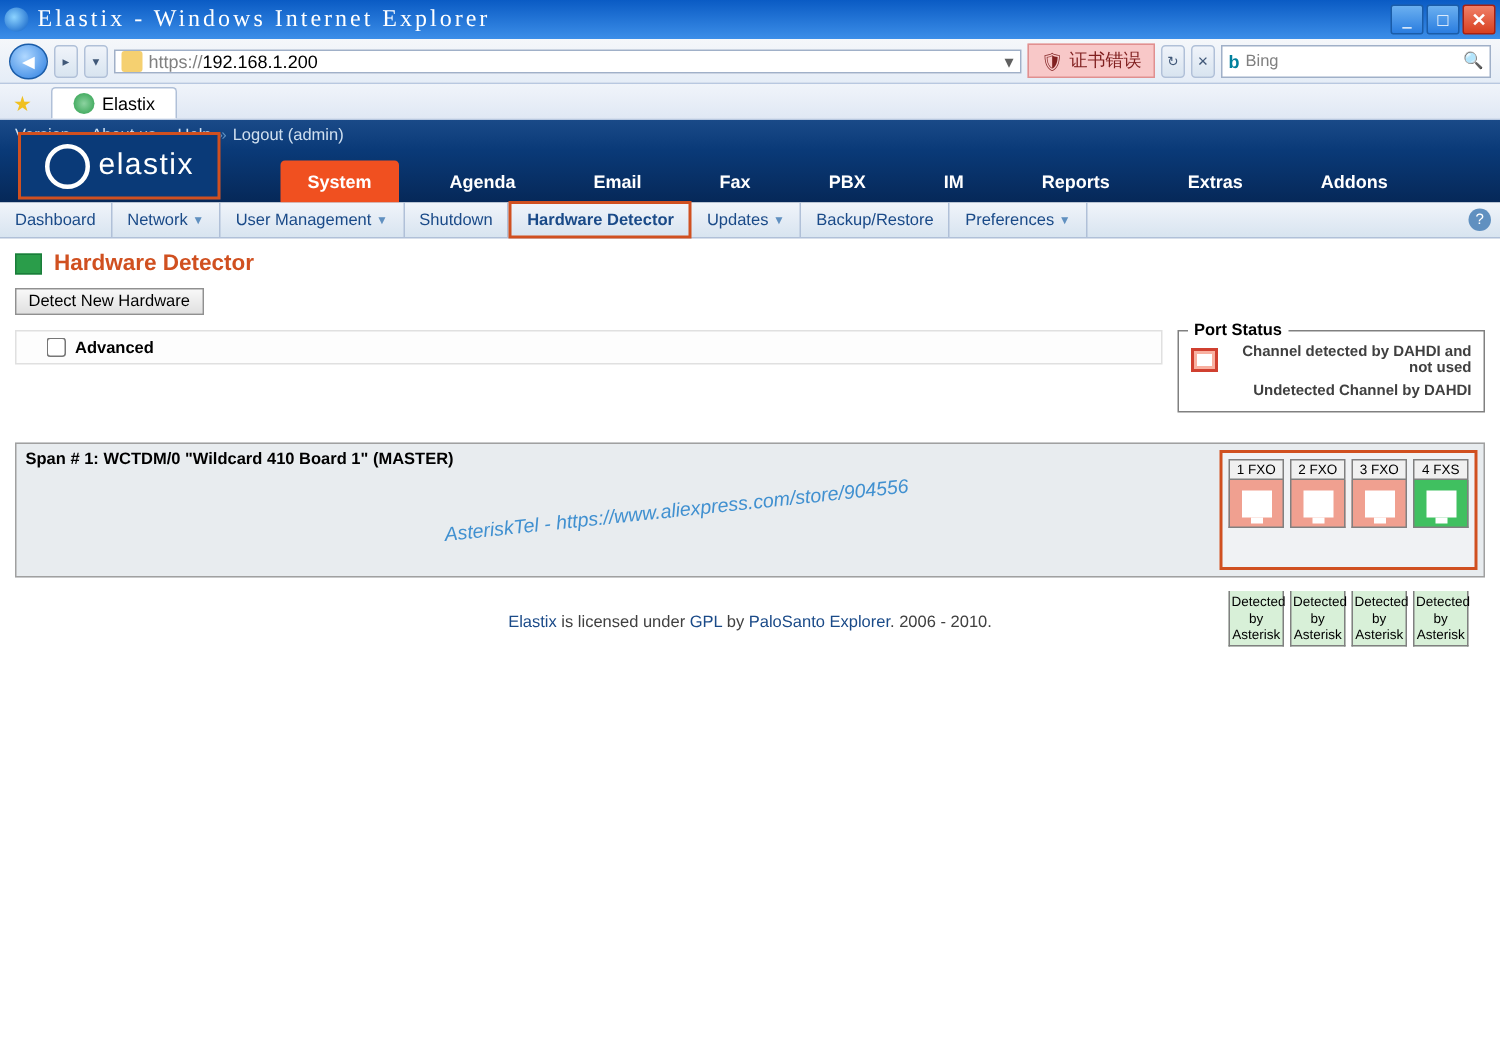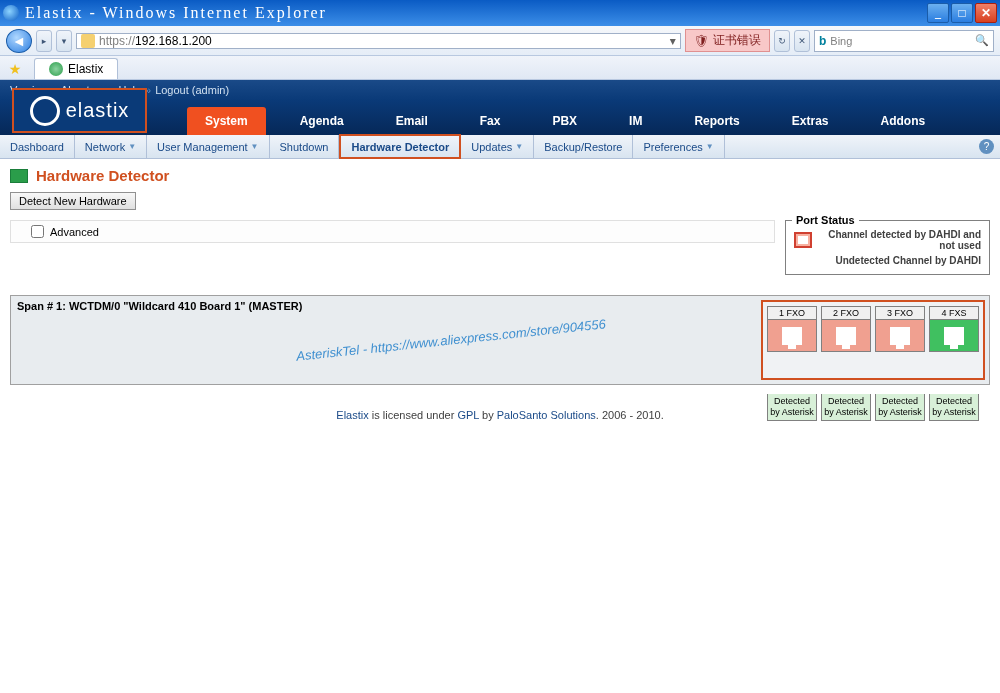--- a/index.html
+++ b/index.html
@@ -69,21 +69,21 @@
 .ps-row .port-icon::after { content: ""; position: absolute; top: 2px; left: 2px; right: 2px; bottom: 2px; background: #fff; }
 .ps-row .txt { flex: 1; text-align: right; color: #404040; }
 .port-icon.red { border-color: #d04030; background: #f8b0a0; }
 .port-icon.green { border-color: #2a9d4a; background: #60d080; }
 
 .span-panel { border: 1px solid #a0a0a0; margin-top: 20px; background: #e8ecef; position: relative; min-height: 90px; }
 .span-title { font-weight: bold; padding: 4px 6px; font-size: 11px; }
 .watermark { position: absolute; top: 50%; left: 45%; transform: translate(-50%, -50%) rotate(-6deg); color: #4090d0; font-style: italic; font-size: 13px; }
 
 .ports-box { position: absolute; right: 4px; top: 4px; bottom: 4px; border: 2px solid #d05020; padding: 4px; display: flex; gap: 4px; background: #f0f2f4; }
-.port-card { width: 50px; text-align: center; }
+.port-card { width: 37px; text-align: center; }
 .port-card .hdr { border: 1px solid #808080; background: #f0f0f0; font-size: 9px; padding: 1px; }
 .port-card .jack { height: 32px; border: 1px solid #808080; border-top: none; display: flex; align-items: center; justify-content: center; }
 .port-card .jack.fxo { background: #f0a090; }
 .port-card .jack.fxs { background: #40c060; }
 .port-card .jack .plug { width: 20px; height: 18px; background: #fff; position: relative; }
 .port-card .jack .plug::after { content:""; position:absolute; bottom:-4px; left:6px; width:8px; height:4px; background:#fff; }
 .port-card .stat { border: 1px solid #808080; border-top: none; background: #d8f0d8; font-size: 9px; padding: 2px 1px; line-height: 1.2; margin-top: 42px; }
 
 .footer { text-align: center; margin-top: 24px; font-size: 11px; color: #404040; }
 .footer a { color: #1a4a88; }
@@ -176,21 +176,21 @@
 <div class="page-content">
   <div class="page-title-row">
     <div class="hw-icon"></div>
     <div class="page-title">Hardware Detector</div>
   </div>
   <button class="detect-btn">Detect New Hardware</button>
 
   <div class="adv-row">
     <label class="adv-check">
       <input type="checkbox" style="">
-      <span style="font-weight:normal">Advanced</span>
+      <span style="font-weight:bold">Advanced</span>
     </label>
     <fieldset class="port-status">
       <div class="legend-title">Port Status</div>
       <div id="ps-rows">
           <div class="ps-row">
             <div class="port-icon red"></div>
             <div class="txt">Channel detected by DAHDI and not used</div>
           </div>
           <div class="ps-row">
             <div style="width: 18px;"></div>
@@ -229,15 +229,15 @@
           <div class="hdr">4 FXS</div>
           <div class="jack fxs">
             <div class="plug"></div>
           </div>
           <div class="stat">Detected by Asterisk</div>
         </div>
       </div>
   </div>
 
   <div class="footer">
-    <a>Elastix</a><span> is licensed under </span><a>GPL</a><span> by </span><a>PaloSanto Solutions</a><span>. 2006 - 2010.</span>
+    <a>Elastix</a><span> is licensed under </span><a>GPL</a><span> by </span><a>PaloSanto Explorer</a><span>. 2006 - 2010.</span>
   </div>
 </div>
 
 </body></html>

